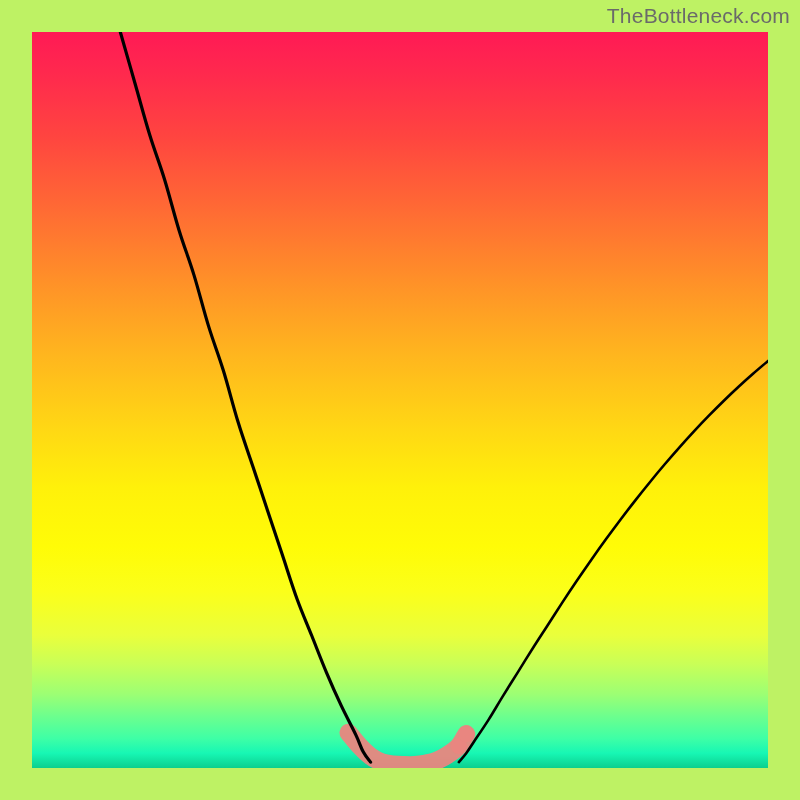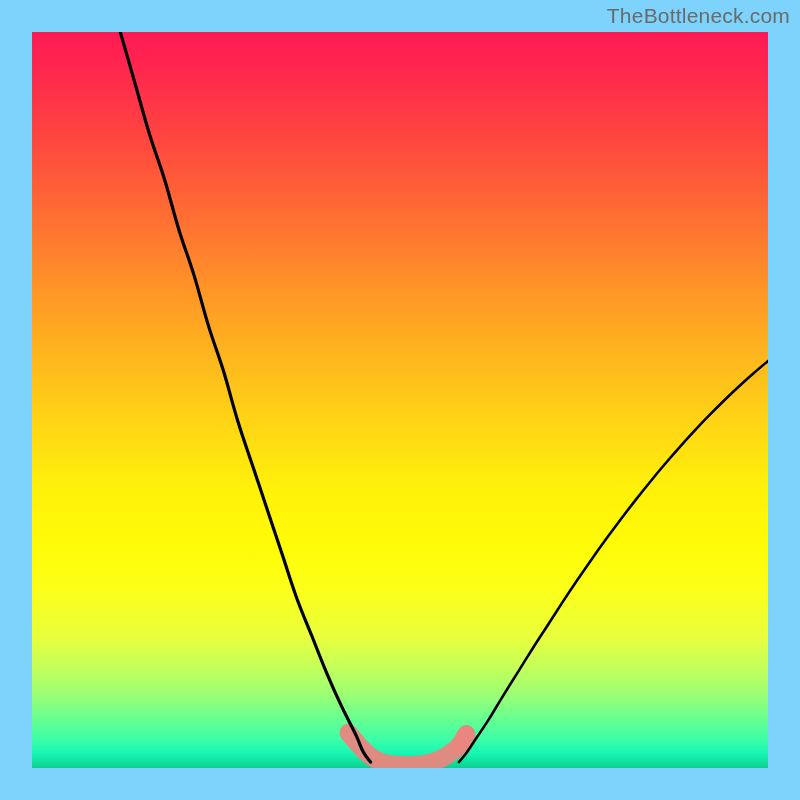--- a/index.html
+++ b/index.html
@@ -8,21 +8,21 @@
     width: 800px;
     height: 800px;
     background: #000;
     overflow: hidden;
     font-family: Arial, Helvetica, sans-serif;
   }
   .frame {
     position: relative;
     width: 800px;
     height: 800px;
-    background: #7dd3fc;
+    background: #bef264;
   }
   .plot-area {
     position: absolute;
     left: 32px;
     top: 32px;
     width: 736px;
     height: 736px;
     overflow: hidden;
   }
   .gradient-bg {

